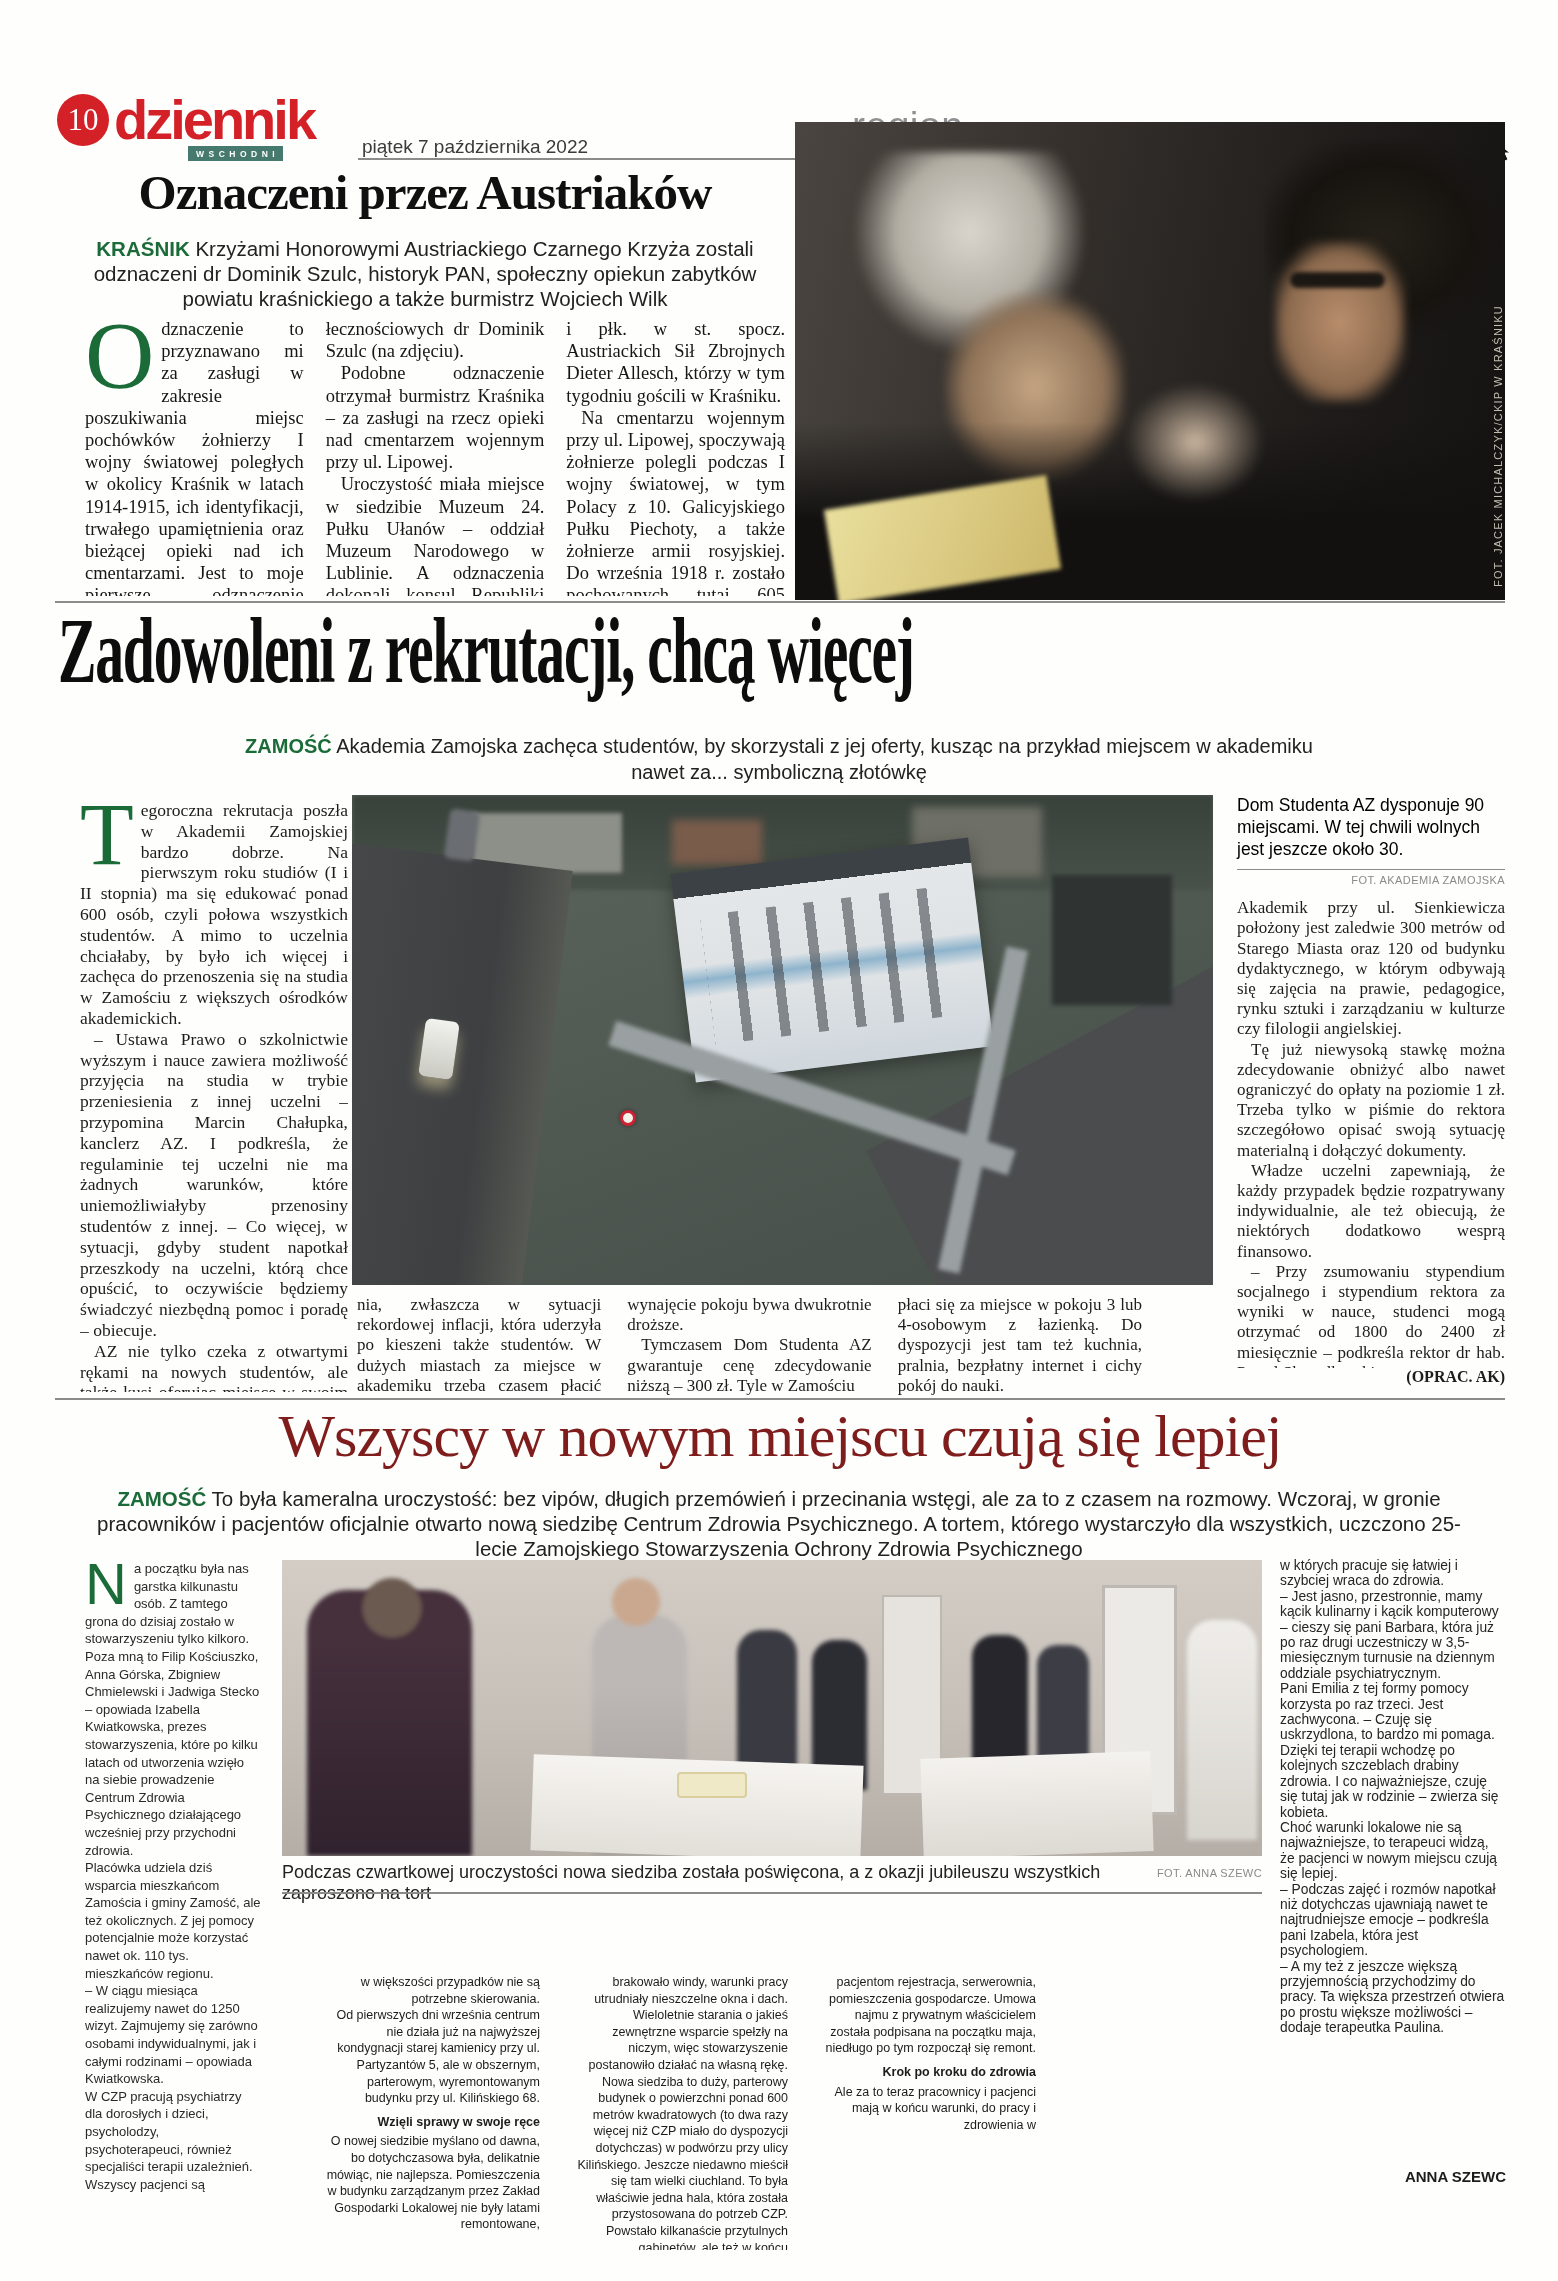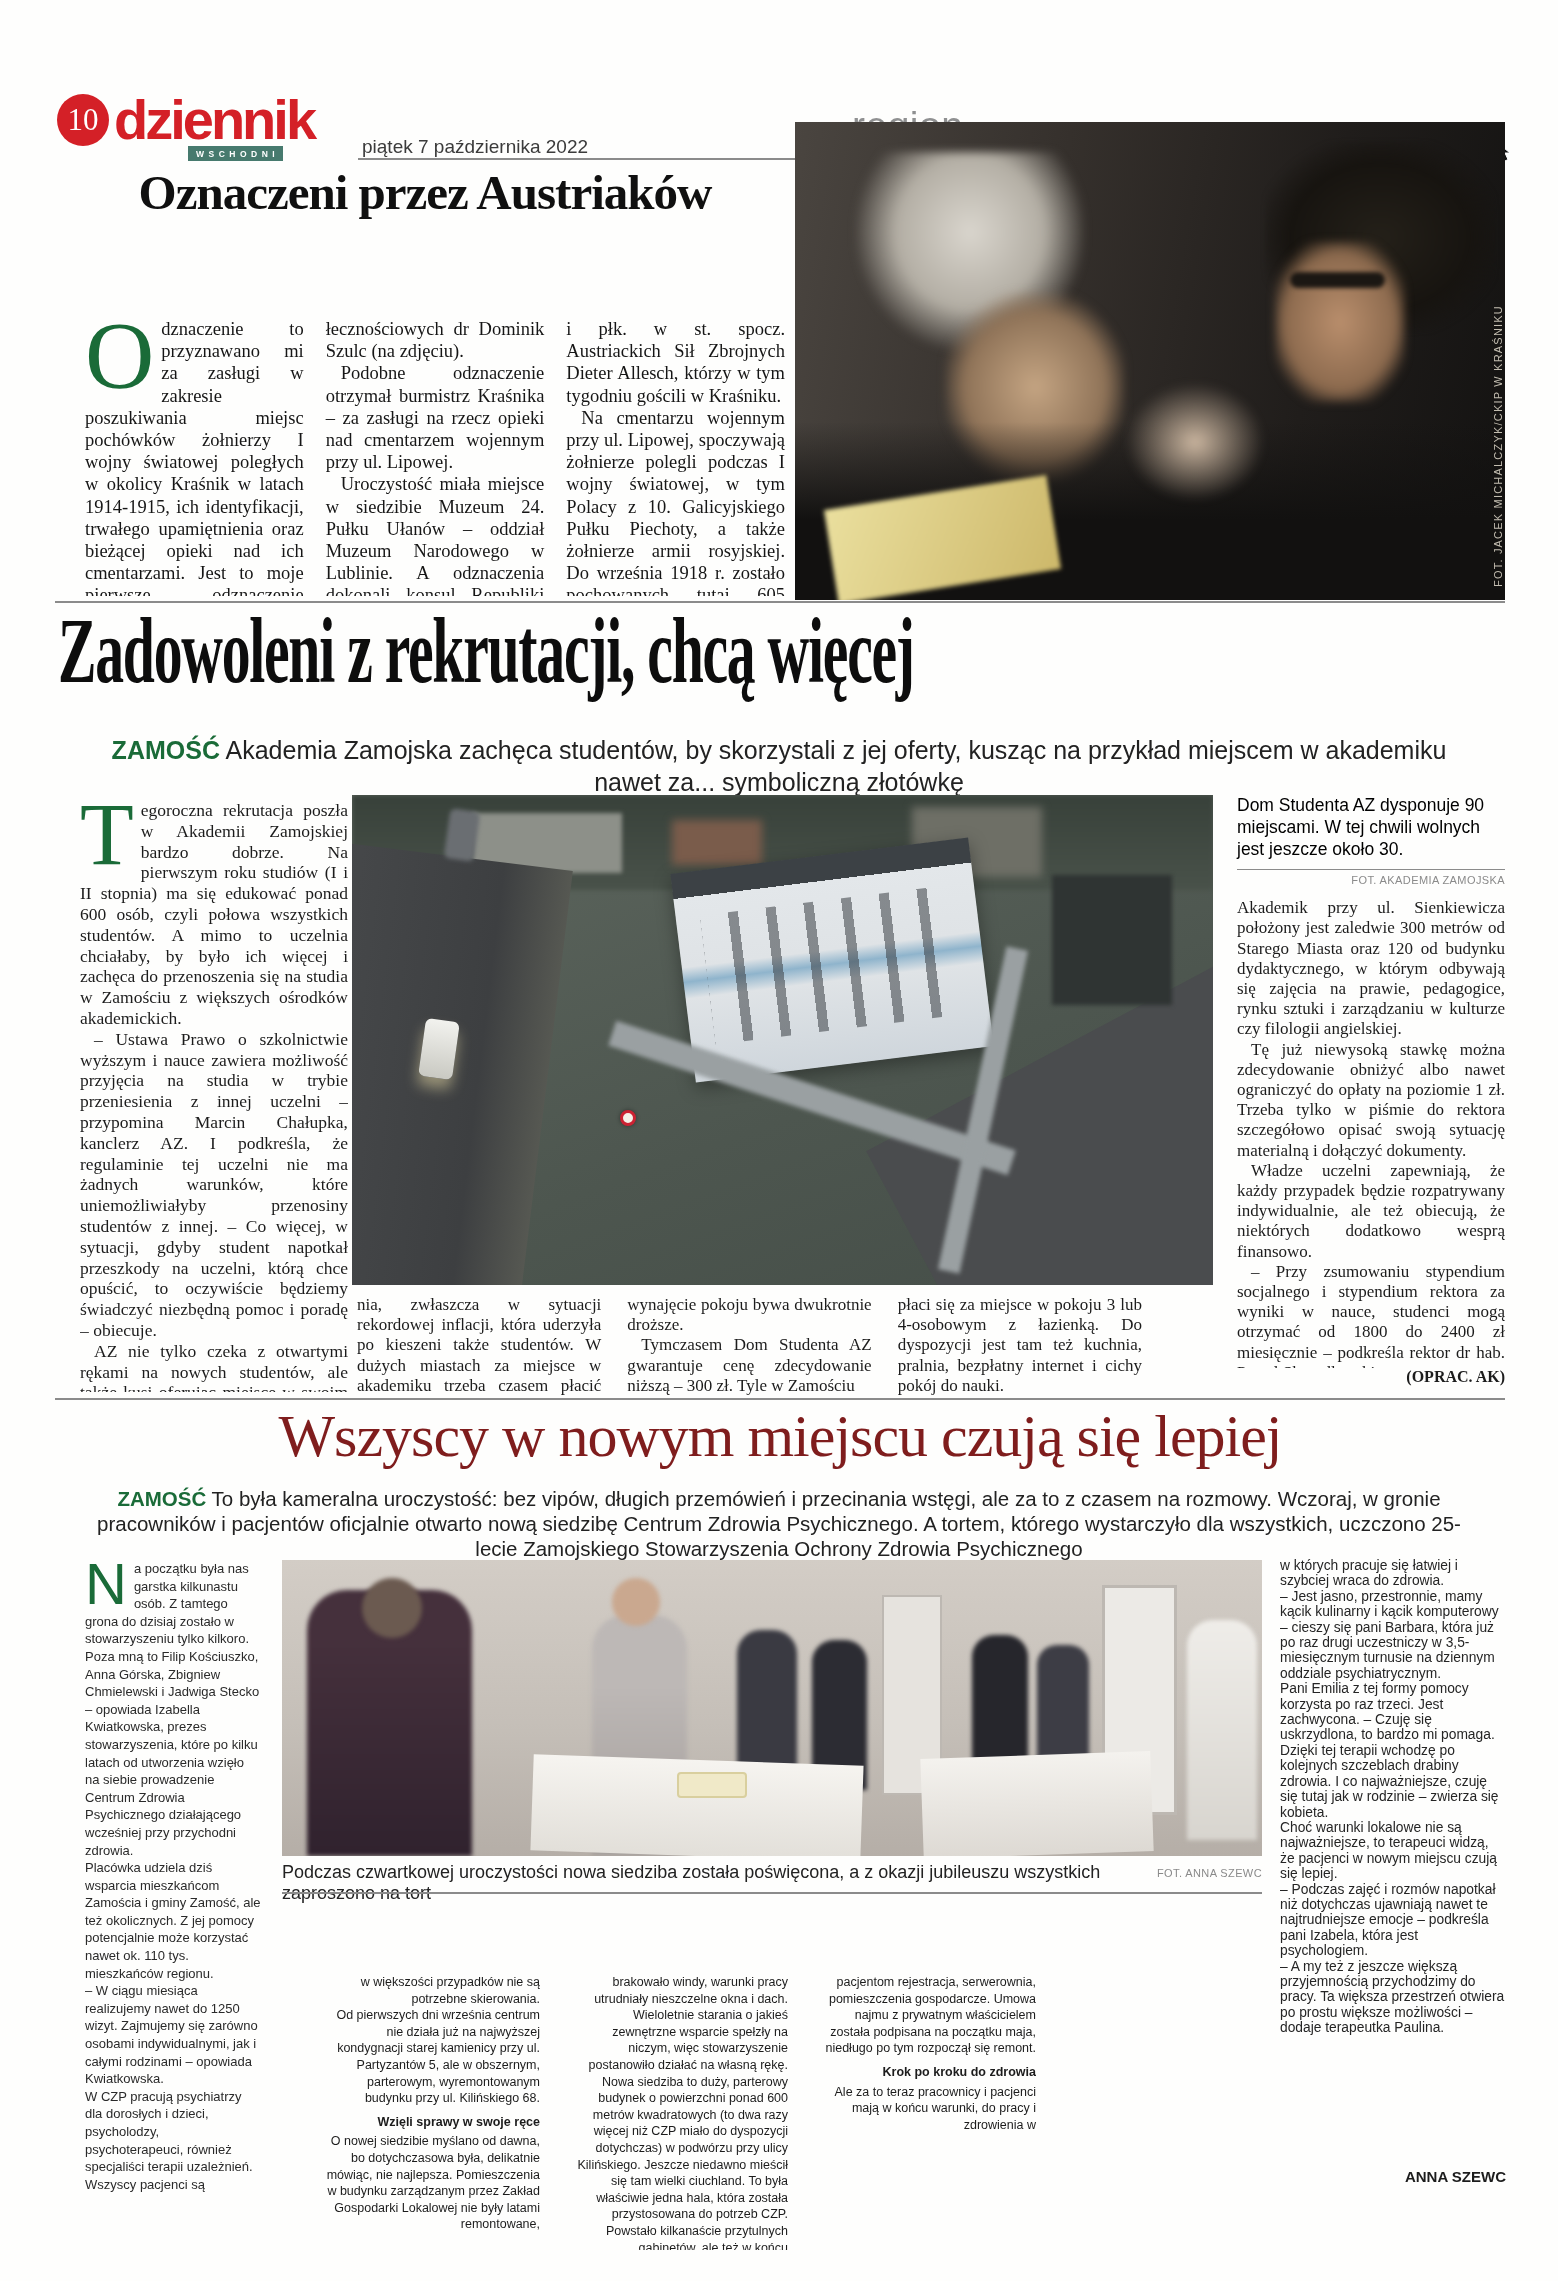--- a/index.html
+++ b/index.html
@@ -47,21 +47,21 @@
   .a1-photo{left:795px;top:122px;width:710px;height:478px;background:
     linear-gradient(100deg,#4a4540 0%,#35302c 35%,#201d1b 70%,#131211 100%);}
   .vcredit{right:1px;top:105px;height:360px;writing-mode:vertical-rl;transform:rotate(180deg);
     font-size:11px;color:#d6d0c2;letter-spacing:1.2px;opacity:.9;}
   .rule-a1{left:55px;top:601px;width:1450px;}
 
   
   .a2-title{left:58px;top:604px;height:104px;overflow:visible;}
   .a2-title span{display:inline-block;font-family:"Liberation Serif","DejaVu Serif",serif;font-weight:700;
     font-size:93px;line-height:1.02;letter-spacing:-2px;color:#0d0d0d;transform:scaleX(.62);transform-origin:left top;white-space:nowrap;}
-  .a2-lead{left:75px;top:734px;width:1408px;text-align:center;font-size:25px;line-height:1.28;color:#222;}
+  .a2-lead{left:75px;top:734px;width:1408px;text-align:center;font-size:20px;line-height:1.28;color:#222;}
   .a2-leftcol{left:80px;top:800px;width:268px;height:592px;overflow:hidden;font-size:17.5px;line-height:20.8px;text-align:justify;}
   .a2-leftcol p,.a2-rightbody p,.a2-bottom p{margin:0;text-indent:14px;}
   .a2-leftcol p.first,.a2-rightbody p.first,.a2-bottom p.first{text-indent:0;}
   .a2-leftcol .dc{font-size:88px;line-height:70px;}
   .a2-photo{left:352px;top:795px;width:861px;height:490px;background:linear-gradient(160deg,#5d665e,#4d564f 60%,#454e48);}
   .a2-right{left:1237px;top:795px;width:268px;height:600px;}
   .a2-caption{font-size:17.5px;line-height:1.25;color:#000000;}
   .a2-caprule{margin-top:8px;}
   .a2-capcredit{margin-top:4px;text-align:right;}
   .a2-rightbody{margin-top:12px;height:470px;overflow:hidden;font-size:17px;line-height:20.2px;text-align:justify;}
@@ -105,20 +105,21 @@
   <div class="abs date">piątek 7 października 2022</div>
   <div class="abs region">region</div>
   <div class="abs header-rule"></div>
   <div class="abs region-bar"></div>
   <div class="abs website"><span>www.</span><b>dziennikwschodni</b><span>.pl</span></div>
   <svg class="abs cursor" viewBox="0 0 18 20">
     <polygon points="2,1 2,15 6,12 9,19 12,17.5 9,11 14,11" fill="#111" stroke="#fff" stroke-width="1"></polygon>
   </svg>
 
   <h1 class="abs a1-title">Oznaczeni przez Austriaków</h1>
+  <p class="abs a1-lead"><strong class="kicker">KRAŚNIK</strong> <span>Krzyżami Honorowymi Austriackiego Czarnego Krzyża zostali odznaczeni dr Dominik Szulc, historyk PAN, społeczny opiekun zabytków powiatu kraśnickiego a także burmistrz Wojciech Wilk</span></p>
 
   <div class="abs a1-cols serif">
     <div class="col">
       <p class="first"><span class="dc">O</span><span>dznaczenie to przyznawano mi za zasługi w zakresie poszukiwania miejsc pochówków żołnierzy I wojny światowej poległych w okolicy Kraśnik w latach 1914-1915, ich identyfikacji, trwałego upamiętnienia oraz bieżącej opieki nad ich cmentarzami. Jest to moje pierwsze odznaczenie zagraniczne – napisał w mediach spo-</span></p>
     </div>
     <div class="col">
       <p class="first">łecznościowych dr Dominik Szulc (na zdjęciu).</p>
       <p>Podobne odznaczenie otrzymał burmistrz Kraśnika – za zasługi na rzecz opieki nad cmentarzem wojennym przy ul. Lipowej.</p>
       <p>Uroczystość miała miejsce w siedzibie Muzeum 24. Pułku Ułanów – oddział Muzeum Narodowego w Lublinie. A odznaczenia dokonali konsul Republiki Austrii w Lublinie Piotr Majchrzak</p>
     </div>

